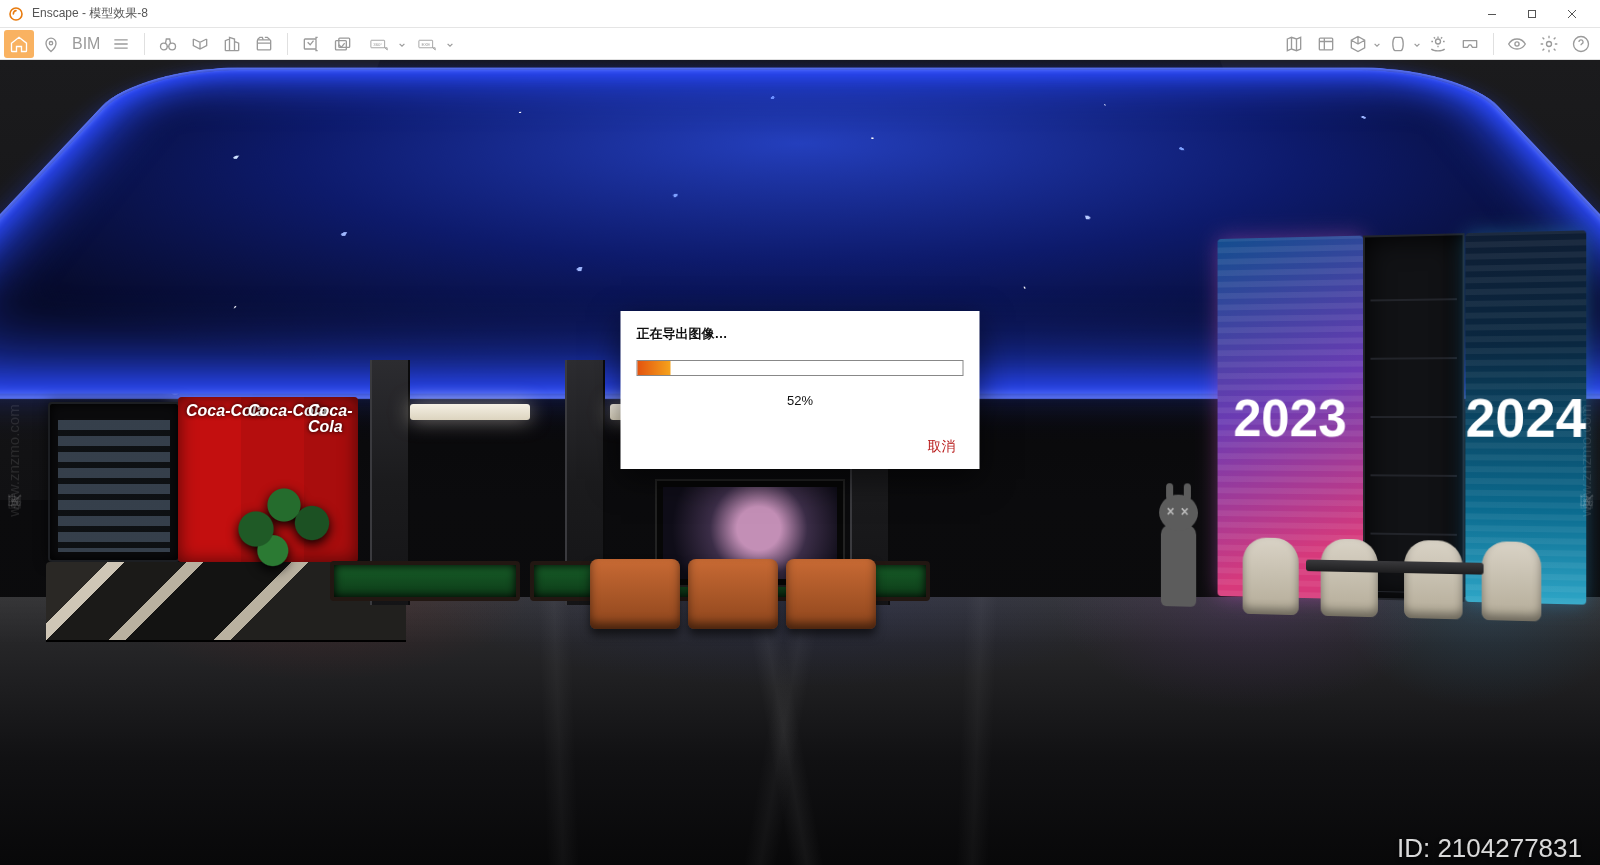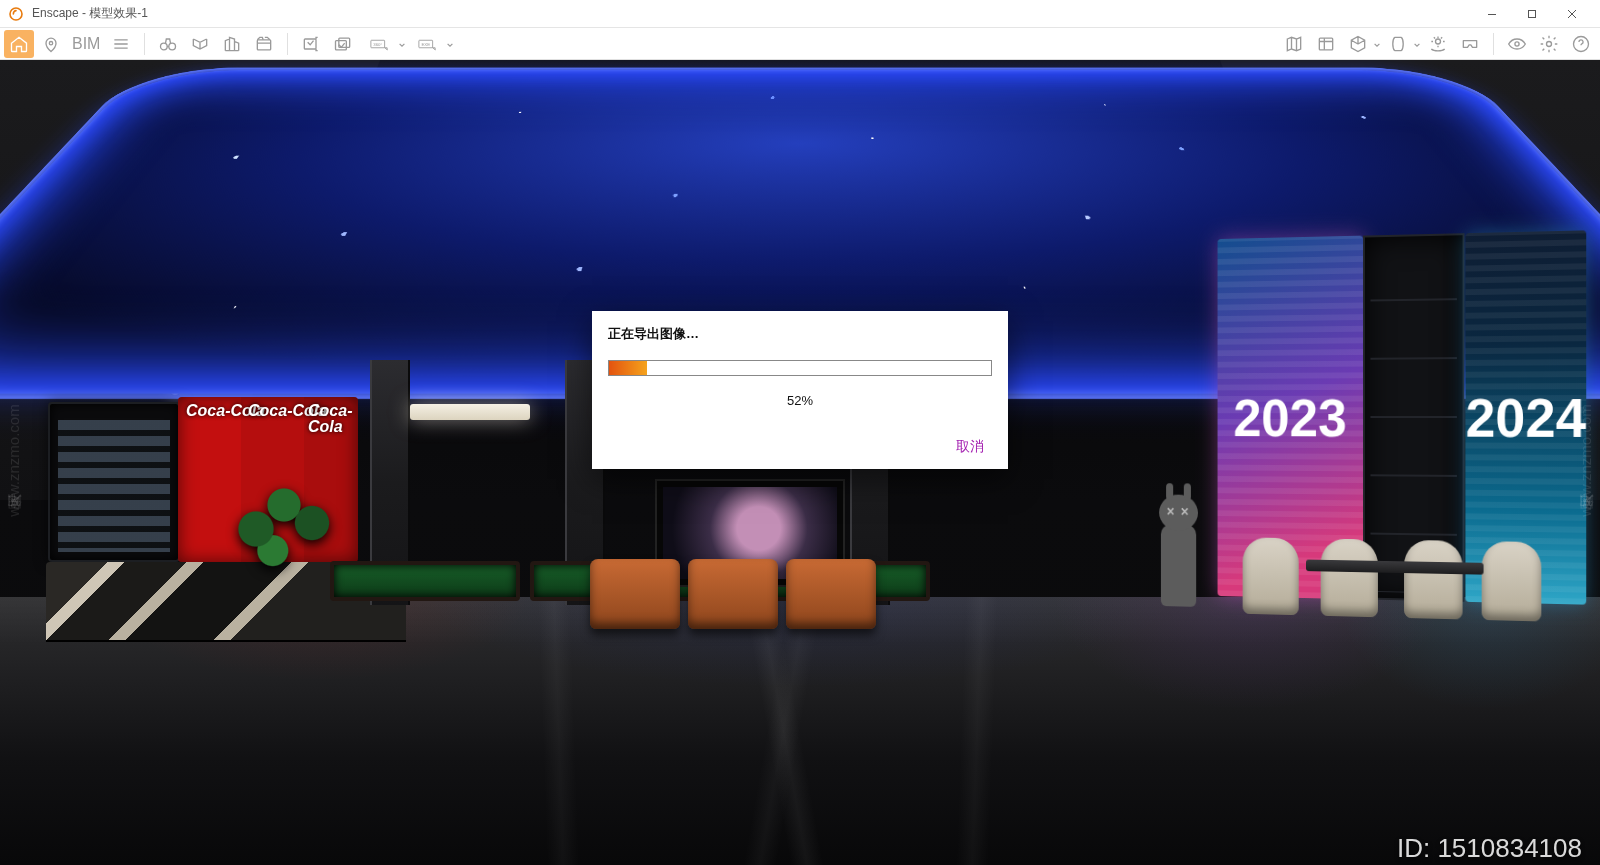--- a/index.html
+++ b/index.html
@@ -292,53 +292,53 @@
     .wm-id{
       position:absolute; right:18px; bottom:4px;
       font:500 26px/1 Arial; color:rgba(255,255,255,.85);
       text-shadow:0 2px 4px rgba(0,0,0,.8);
       pointer-events:none;
     }
 
     
     .dialog {
       position:absolute; left:50%; top:41%; transform:translate(-50%,-50%);
-      width:416px; background:#fff;
+      width:359px; background:#fff;
       box-shadow: 0 10px 30px rgba(0,0,0,.55);
       padding:16px 16px 10px 16px;
     }
     .dialog .dtitle{ font:bold 13px/1 "Microsoft YaHei",Arial; color:#111; margin-bottom:20px; }
     .dialog .bar{
       height:16px; border:1px solid #888; position:relative; background:#fff;
     }
     .dialog .bar .fill{
       position:absolute; left:0; top:0; bottom:0;
       background:linear-gradient(90deg,#e3530f,#f5a31c);
     }
     .dialog .pct{
       text-align:center; font:400 13px/1 "Microsoft YaHei",Arial; color:#111;
       margin-top:18px;
     }
     .dialog .btns{ display:flex; justify-content:flex-end; margin-top:26px; }
     .dialog .btn{
-      font:400 14px/1 "Microsoft YaHei",Arial; color:#a21caf;
+      font:400 14px/1 "Microsoft YaHei",Arial; color:#b91c1c;
       padding:6px 8px; cursor:pointer; background:transparent; border:none;
     }
   </style>
 </head>
 <body>
 
 <div class="titlebar">
   <span class="logo">
     <svg viewBox="0 0 24 24" fill="none" stroke="currentColor" stroke-width="2.4">
         <circle cx="12" cy="12" r="9"></circle>
         <path d="M8 12c0-3 2-5 4-5" stroke-linecap="round"></path>
       </svg>
   </span>
-  <span class="title">Enscape - 模型效果-1</span>
+  <span class="title">Enscape - 模型效果-8</span>
   <div class="win-btn">
     <svg width="12" height="12" viewBox="0 0 12 12" fill="none" stroke-width="1">
         <path d="M2 6.5h8"></path>
       </svg>
   </div>
   <div class="win-btn">
     <svg width="12" height="12" viewBox="0 0 12 12" fill="none" stroke-width="1">
         <rect x="2.5" y="2.5" width="7" height="7"></rect>
       </svg>
   </div>
@@ -570,21 +570,21 @@
         <div class="chair" style="left:0"></div>
         <div class="chair" style="left:86px"></div>
         <div class="chair" style="left:176px"></div>
         <div class="chair" style="left:258px"></div>
         <div class="tabletop"></div>
       </div>
     </div>
 
     <div class="watermark-col" style="left:-4px">知末网 www.znzmo.com</div>
     <div class="watermark-col" style="right:-4px">知末网 www.znzmo.com</div>
-    <div class="wm-id">ID: 1510834108</div>
+    <div class="wm-id">ID: 2104277831</div>
   </div>
 
   <div class="dialog">
     <div class="dtitle">正在导出图像…</div>
     <div class="bar">
       <div class="fill" style="width:10%"></div>
     </div>
     <div class="pct">52%</div>
     <div class="btns">
       <button class="btn">取消</button>

